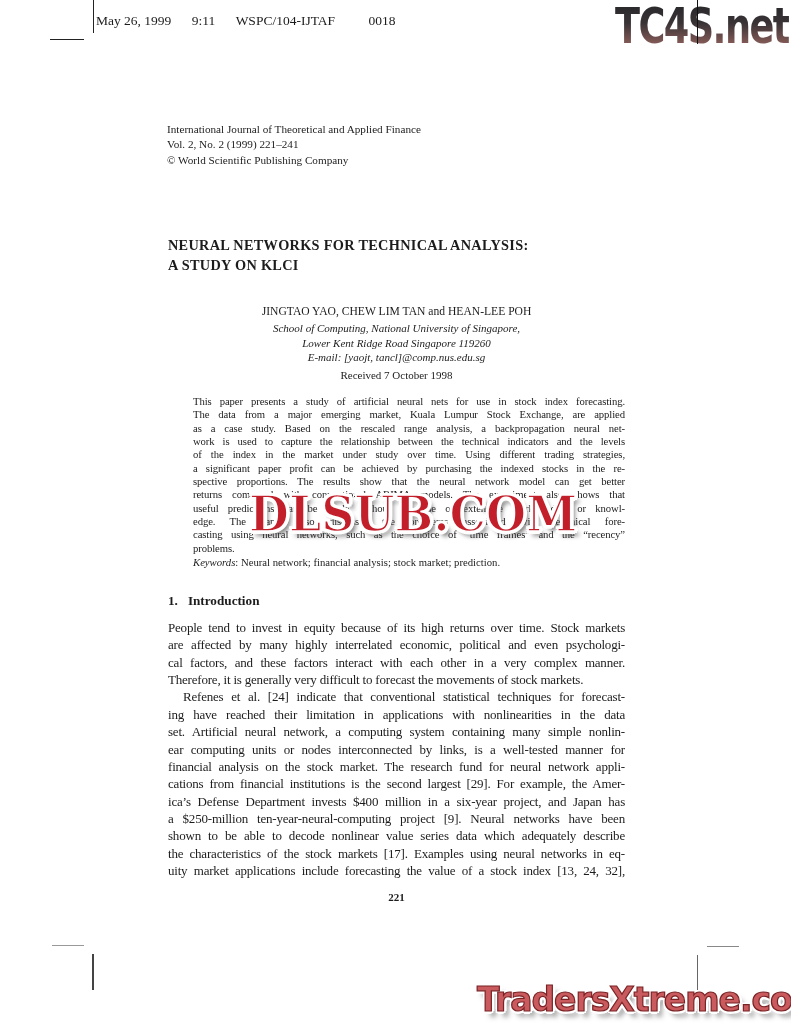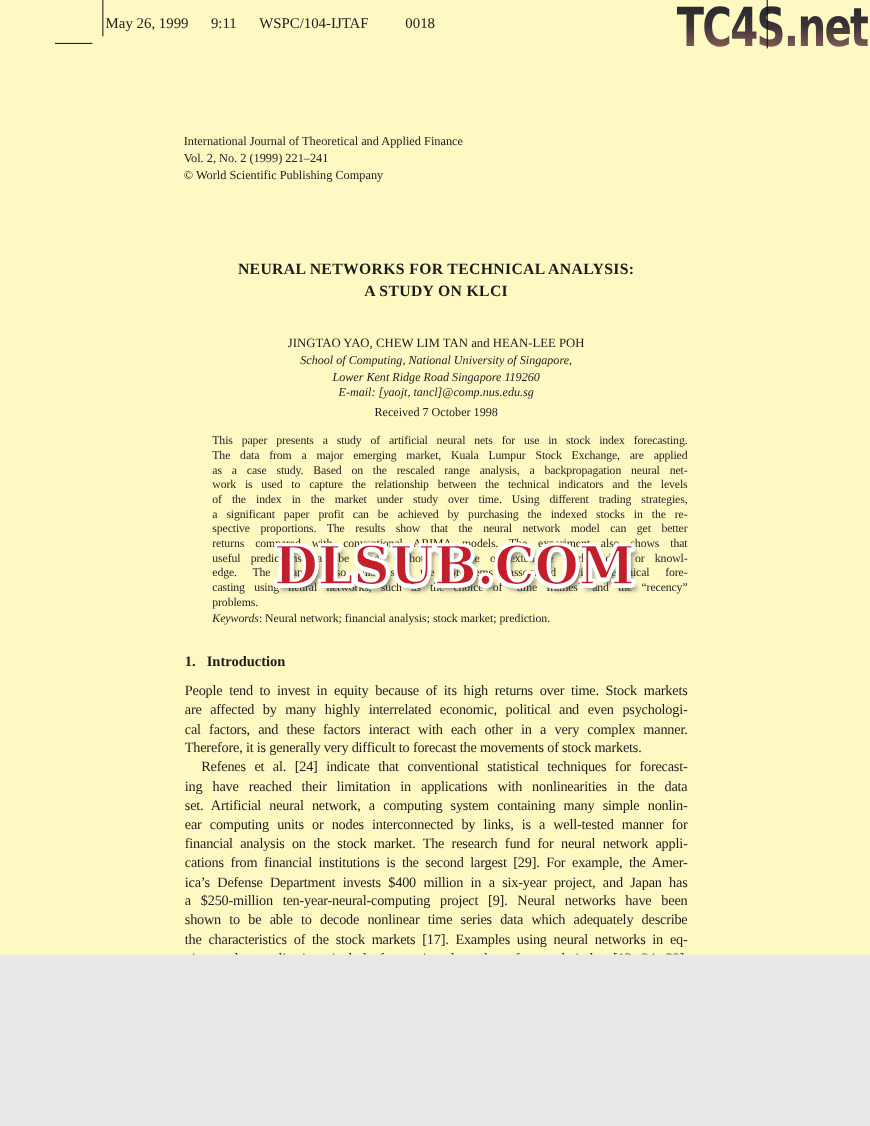--- a/index.html
+++ b/index.html
@@ -1,17 +1,17 @@
 <!DOCTYPE html>
 <html><head>
 <meta charset="utf-8">
 <style>
   html,body { margin:0; padding:0; background:#e8e8e8; }
   #page {
-    position:relative; width:791px; height:868px; background:#fef9c3;
+    position:relative; width:791px; height:1024px; background:#ffffff;
     font-family:"Liberation Serif", serif; color:#1c1c1c; overflow:hidden;
   }
   
   .mark { position:absolute; background:#222; }
   
   #runhead { position:absolute; left:96px; top:13px; font-size:13.5px; white-space:nowrap; }
   #runhead span { display:inline-block; }
   #rh-time { margin-left:17px; }
   #rh-code { margin-left:17px; }
   #rh-num  { margin-left:30px; }
@@ -19,21 +19,21 @@
   #tc4s {
     position:absolute; top:-2px; right:2px; z-index:2;
     font-family:"DejaVu Sans", sans-serif; font-weight:800; font-size:47px;
     letter-spacing:-2px; line-height:54px;
     transform:scaleX(0.78) scaleY(1.04); transform-origin:top right;
     background:linear-gradient(180deg,#28282b 10%,#3a3336 45%,#7d5754 78%,#97685f 100%);
     -webkit-background-clip:text; background-clip:text; color:transparent;
   }
   
   #journal { position:absolute; left:167px; top:122px; font-size:11.2px; line-height:15.3px; }
-  #title { position:absolute; left:168px; top:236px; width:457px; text-align:center;
+  #title { position:absolute; left:168px; top:236px; width:457px; text-align:left;
            font-weight:bold; font-size:14.3px; line-height:19.5px; letter-spacing:.3px; }
   #authors { position:absolute; left:168px; top:305px; width:457px; text-align:center; font-size:11.6px; }
   #affil { position:absolute; left:168px; top:321px; width:457px; text-align:center;
            font-style:italic; font-size:11px; line-height:14.7px; }
   #received { position:absolute; left:168px; top:369px; width:457px; text-align:center; font-size:11px; }
   
   #abstract { position:absolute; left:193px; top:395px; width:432px; }
   .aline { font-size:10.7px; line-height:13.35px; letter-spacing:-.1px;
            white-space:nowrap; text-align:justify; text-align-last:justify; }
   #abstract div:last-child { text-align-last:left; }
@@ -143,21 +143,21 @@
   </div>
 
   <div id="para2-rest" class="body-block">
     <div class="bline">ing have reached their limitation in applications with nonlinearities in the data</div>
     <div class="bline">set. Artificial neural network, a computing system containing many simple nonlin-</div>
     <div class="bline">ear computing units or nodes interconnected by links, is a well-tested manner for</div>
     <div class="bline">financial analysis on the stock market. The research fund for neural network appli-</div>
     <div class="bline">cations from financial institutions is the second largest [29]. For example, the Amer-</div>
     <div class="bline">ica’s Defense Department invests $400 million in a six-year project, and Japan has</div>
     <div class="bline">a $250-million ten-year-neural-computing project [9]. Neural networks have been</div>
-    <div class="bline">shown to be able to decode nonlinear time series data which adequately describe</div>
+    <div class="bline">shown to be able to decode nonlinear value series data which adequately describe</div>
     <div class="bline">the characteristics of the stock markets [17]. Examples using neural networks in eq-</div>
     <div class="bline">uity market applications include forecasting the value of a stock index [13, 24, 32],</div>
   </div>
 
   <div id="pagenum">221</div>
 
   <div id="dlsub">DLSUB.COM</div>
   <div id="traders">TradersXtreme.com</div>
 
 </div>

